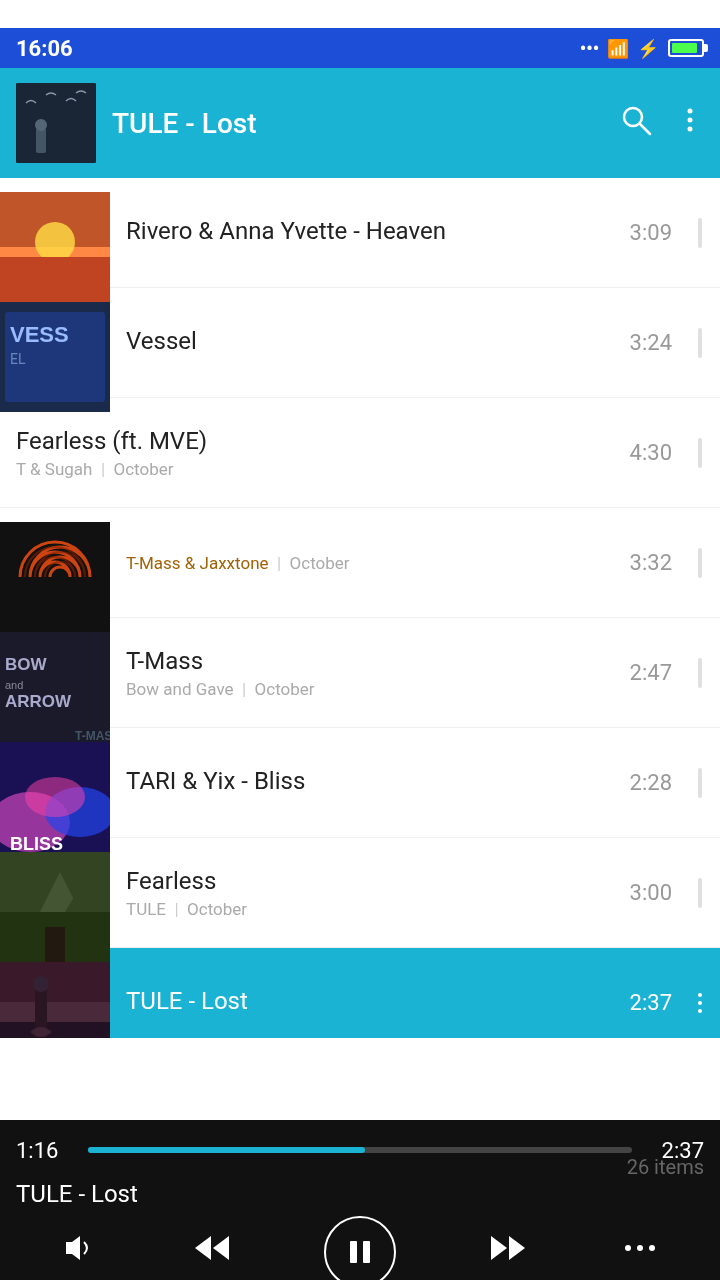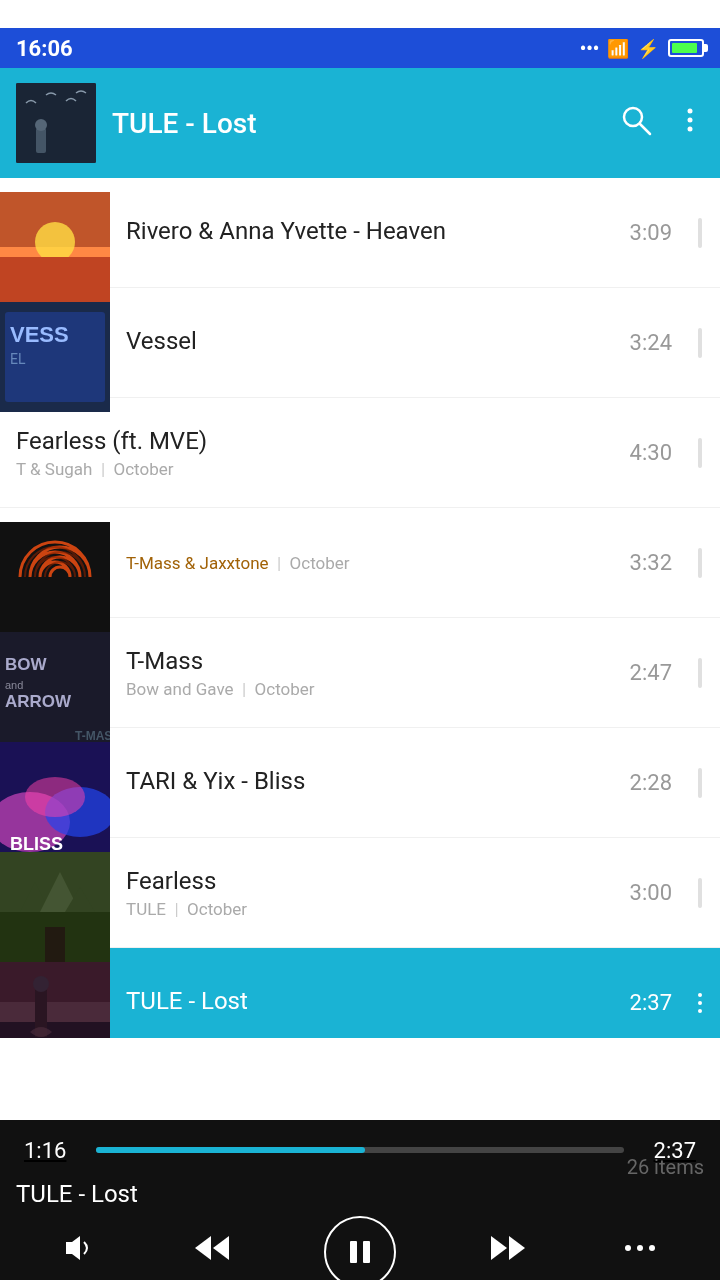--- a/index.html
+++ b/index.html
@@ -174,23 +174,22 @@
       height: 160px;
       position: absolute;
       bottom: 0;
       left: 0;
       right: 0;
     }
     .progress-section {
       height: 60px;
       display: flex;
       align-items: center;
-      padding: 0 24px;
+      padding: 0 16px;
       gap: 12px;
-      text-decoration: underline;
     }
     .time-current {
       color: white;
       font-size: 22px;
       min-width: 60px;
     }
     .progress-track {
       flex: 1;
       height: 6px;
       background: #444;

